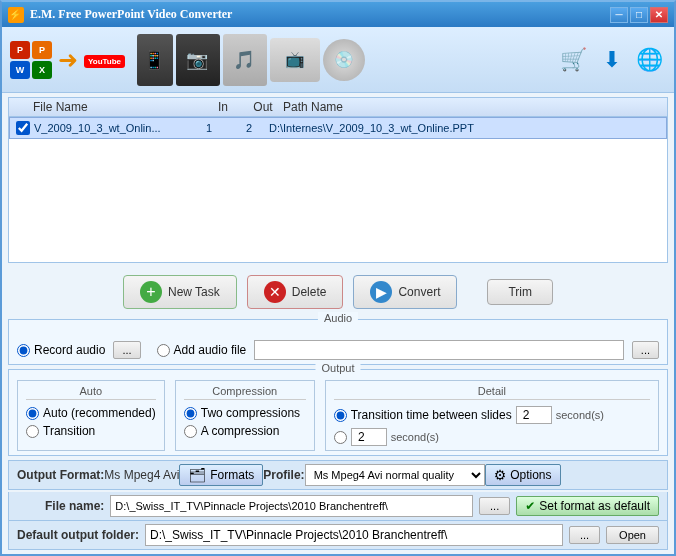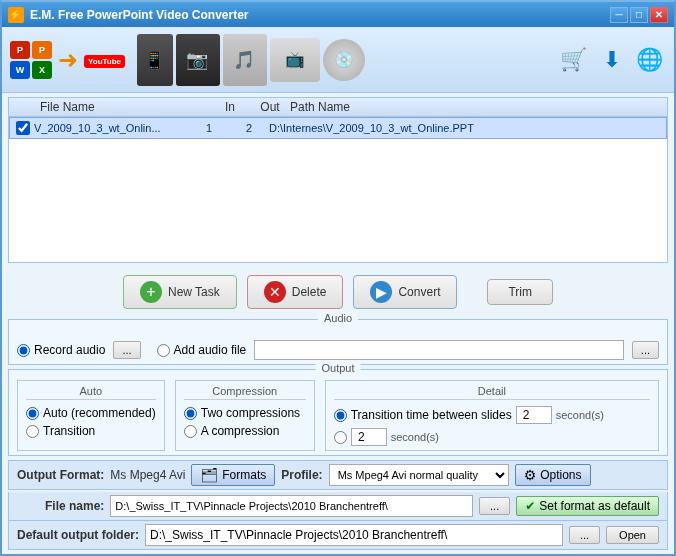--- a/index.html
+++ b/index.html
@@ -2,21 +2,21 @@
 <html><head>
   <meta charset="utf-8">
   <style>
     * { box-sizing: border-box; margin: 0; padding: 0; font-family: 'Segoe UI', Tahoma, Arial, sans-serif; font-size: 12px; }
     body { background: #d4e4f0; width: 676px; height: 556px; overflow: hidden; }
 
     .window { width: 676px; height: 556px; background: #ecf4fb; border: 2px solid #5b9bd8; border-top: 2px solid #7ab5e8; display: flex; flex-direction: column; }
 
     .title-bar { background: linear-gradient(180deg, #4a9fe0 0%, #2b7ac4 100%); height: 28px; display: flex; align-items: center; padding: 0 6px; color: white; font-size: 12px; font-weight: bold; user-select: none; }
     .title-bar-icon { width: 16px; height: 16px; margin-right: 6px; background: #ff9900; border-radius: 2px; display: flex; align-items: center; justify-content: center; color: white; font-size: 10px; }
-    .title-bar-text { flex: 1; }
+    .title-bar-text { flex: 1; font-family: Liberation Serif, serif; }
     .title-bar-buttons { display: flex; gap: 2px; }
     .tb-btn { width: 18px; height: 16px; border: 1px solid #7ab5e8; background: linear-gradient(180deg, #5aabf0 0%, #3888d0 100%); color: white; font-size: 10px; display: flex; align-items: center; justify-content: center; cursor: pointer; }
     .tb-btn.close { background: linear-gradient(180deg, #f06060 0%, #d03030 100%); border-color: #d07070; }
 
     .toolbar { background: linear-gradient(180deg, #ddeeff 0%, #c5ddf5 100%); height: 72px; display: flex; align-items: center; padding: 4px 8px; border-bottom: 1px solid #a0c4e8; gap: 4px; }
     .toolbar-logos { display: flex; align-items: center; gap: 2px; margin-right: 8px; }
     .logo-block { display: flex; flex-direction: column; gap: 2px; }
     .logo-row { display: flex; gap: 2px; }
     .logo-sq { width: 20px; height: 18px; border-radius: 3px; display: flex; align-items: center; justify-content: center; font-size: 9px; font-weight: bold; color: white; }
     .logo-sq.red { background: #cc2200; }
@@ -24,21 +24,21 @@
     .logo-sq.blue { background: #0055cc; }
     .logo-sq.green { background: #007700; }
     .arrow-icon { width: 28px; height: 28px; display: flex; align-items: center; justify-content: center; }
     .youtube-logo { background: #ff0000; color: white; font-weight: bold; font-size: 8px; padding: 2px 4px; border-radius: 3px; margin-top: 4px; }
     .device-icons { display: flex; align-items: center; gap: 3px; }
     .toolbar-spacer { flex: 1; }
     .toolbar-right { display: flex; gap: 6px; align-items: center; }
     .toolbar-right-icon { width: 32px; height: 32px; border-radius: 4px; display: flex; align-items: center; justify-content: center; font-size: 18px; }
 
     .file-list-area { margin: 4px 6px; border: 1px solid #a0c4e8; background: white; }
-    .file-list-header { background: linear-gradient(180deg, #e0eeff 0%, #ccddf5 100%); display: flex; align-items: center; padding: 2px 13px; border-bottom: 1px solid #a0c4e8; color: #333; font-size: 11px; }
+    .file-list-header { background: linear-gradient(180deg, #e0eeff 0%, #ccddf5 100%); display: flex; align-items: center; padding: 2px 6px; border-bottom: 1px solid #a0c4e8; color: #333; font-size: 11px; }
     .col-filename { width: 170px; }
     .col-in { width: 40px; text-align: center; }
     .col-out { width: 40px; text-align: center; }
     .col-path { flex: 1; }
     .file-list-body { height: 145px; overflow-y: auto; }
     .file-row { display: flex; align-items: center; padding: 3px 6px; background: #cce0ff; border: 1px solid #88aadd; }
     .file-row-check { width: 14px; height: 14px; accent-color: #0055cc; margin-right: 4px; }
     .file-row-name { width: 155px; font-size: 11px; color: #003366; overflow: hidden; text-overflow: ellipsis; white-space: nowrap; }
     .file-row-in { width: 40px; text-align: center; font-size: 11px; color: #003366; }
     .file-row-out { width: 40px; text-align: center; font-size: 11px; color: #003366; }
@@ -64,21 +64,21 @@
 
     .output-section { border: 1px solid #a0c4e8; margin: 2px 6px; padding: 4px 8px; background: #f0f8ff; position: relative; }
     .output-inner { display: flex; gap: 10px; margin-top: 6px; }
     .output-col { display: flex; flex-direction: column; gap: 4px; }
     .output-col-title { font-size: 11px; color: #555; text-align: center; margin-bottom: 2px; border-bottom: 1px solid #ccc; padding-bottom: 2px; }
     .output-radio { display: flex; align-items: center; gap: 4px; font-size: 11px; }
     .detail-row { display: flex; align-items: center; gap: 4px; font-size: 11px; }
     .spin-input { width: 36px; height: 18px; border: 1px solid #aaa; text-align: center; }
     .detail-unit { font-size: 11px; color: #555; }
 
-    .format-bar { background: #d8e8f8; border: 1px solid #a0c4e8; margin: 2px 6px; padding: 3px 8px; display: flex; align-items: center; gap: 6px; }
+    .format-bar { background: #d8e8f8; border: 1px solid #a0c4e8; margin: 2px 6px; padding: 3px 8px; display: flex; align-items: center; }
     .format-label { font-size: 12px; color: #333; font-weight: bold; }
     .format-value { font-size: 12px; color: #333; }
     .formats-btn { display: flex; align-items: center; gap: 4px; padding: 2px 8px; border: 1px solid #5588aa; background: linear-gradient(180deg, #ddeeff 0%, #bbccee 100%); cursor: pointer; border-radius: 2px; font-size: 11px; }
     .profile-label { font-size: 12px; color: #333; font-weight: bold; }
     .profile-select { height: 22px; border: 1px solid #aaa; background: white; padding: 0 4px; font-size: 11px; min-width: 180px; }
     .options-btn { display: flex; align-items: center; gap: 4px; padding: 2px 8px; border: 1px solid #5588aa; background: linear-gradient(180deg, #ddeeff 0%, #bbccee 100%); cursor: pointer; border-radius: 2px; font-size: 11px; }
 
     .filename-bar { background: #d8e8f8; border: 1px solid #a0c4e8; border-top: none; margin: 0 6px; padding: 3px 8px; display: flex; align-items: center; gap: 6px; }
     .filename-label { font-size: 12px; color: #333; font-weight: bold; padding-left: 28px; }
     .filename-input { flex: 1; height: 22px; border: 1px solid #aaa; background: white; padding: 1px 4px; font-size: 11px; }

